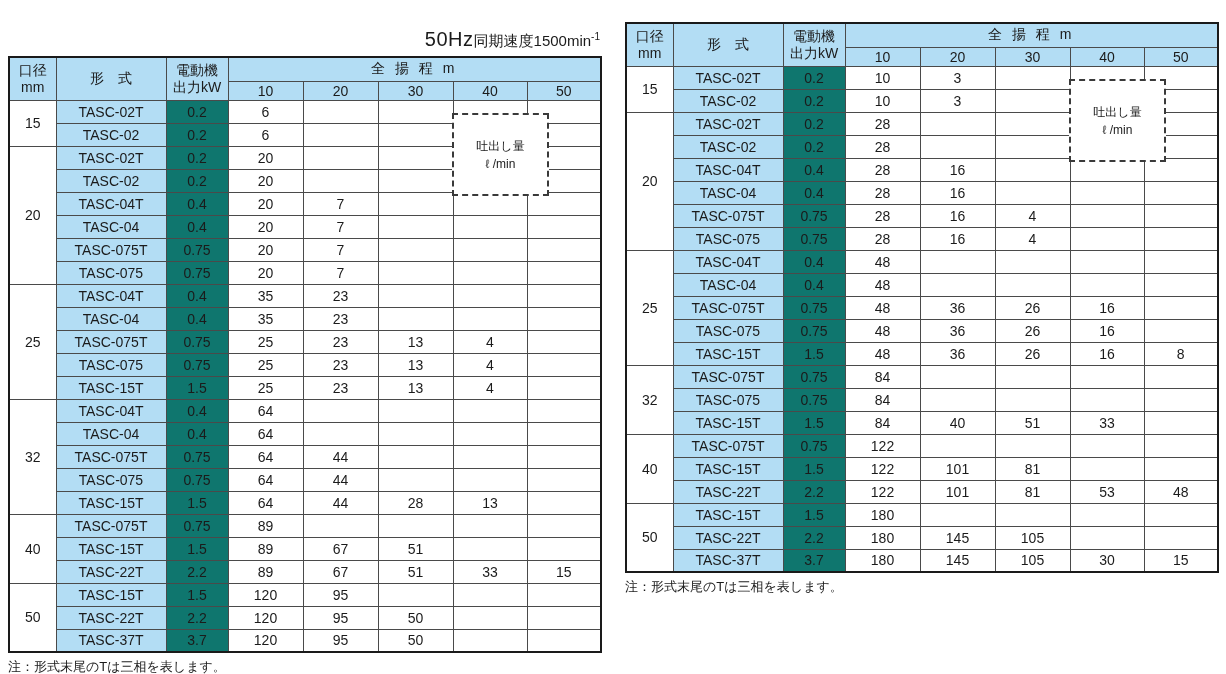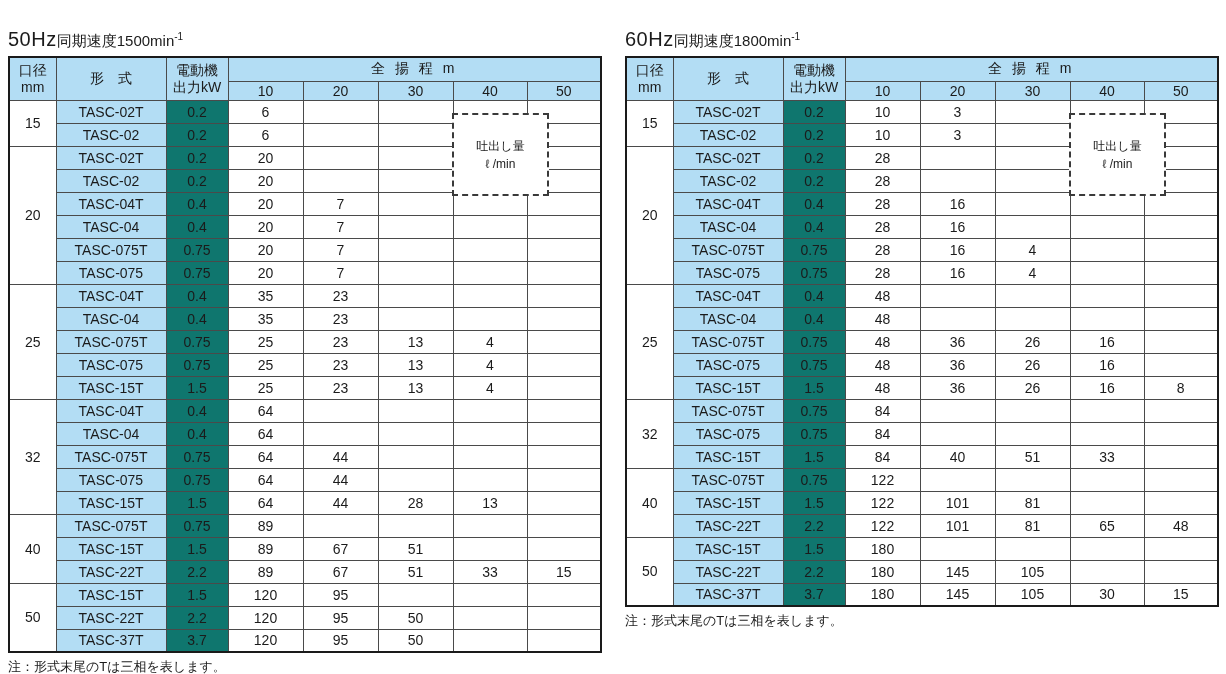--- a/index.html
+++ b/index.html
@@ -8,21 +8,21 @@
   body {
     font-family: "Liberation Sans", "DejaVu Sans", sans-serif;
     color: var(--ink);
   }
   .page { position:relative; width:1226px; height:674px; background:#fff; overflow:hidden; }
 
   .table-block { position:absolute; top:22px; }
   #table-0 { left:8px;   width:592px; }
   #table-1 { left:625px; width:593px; }
 
-  .tbl-title { text-align:left; font-size:15px; height:30px; line-height:30px; margin-bottom:4px; white-space:nowrap; }
+  .tbl-title { text-align:right; font-size:15px; height:30px; line-height:30px; margin-bottom:4px; white-space:nowrap; }
   .tbl-title .hz  { font-size:20px; letter-spacing:0.5px; }
   .tbl-title sup  { font-size:10px; vertical-align:super; }
 
   .tbl-wrap { position:relative; }
 
   table.spec {
     border-collapse:collapse; table-layout:fixed;
     width:592px; background:#fff;
     border:2px solid var(--edge);
   }
@@ -325,23 +325,20 @@
       </table>
       <div class="callout">
         <div>吐出し量</div>
         <div>ℓ /min</div>
       </div>
     </div>
     <div class="note">注：形式末尾のTは三相を表します。</div>
   </section>
 
   <section class="table-block" id="table-1">
-    <div class="tbl-title">
-      <span class="hz">60Hz</span><span>同期速度1800min</span><sup>-1</sup>
-    </div>
     <div class="tbl-wrap">
       <table class="spec">
         <colgroup>
           <col style="width:47px">
             <col style="width:110px">
             <col style="width:62px">
           <col style="width:75px">
             <col style="width:75px">
             <col style="width:75px">
           <col style="width:74px">
@@ -535,21 +532,21 @@
               <td class="val">81</td>
               <td class="val"></td>
               <td class="val"></td>
             </tr>
             <tr>
               <td class="model">TASC-22T</td>
               <td class="kw">2.2</td>
               <td class="val">122</td>
               <td class="val">101</td>
               <td class="val">81</td>
-              <td class="val">65</td>
+              <td class="val">53</td>
               <td class="val">48</td>
             </tr>
             <tr>
               <td rowspan="3" class="bore">50</td>
               <td class="model">TASC-15T</td>
               <td class="kw">1.5</td>
               <td class="val">180</td>
               <td class="val"></td>
               <td class="val"></td>
               <td class="val"></td>

